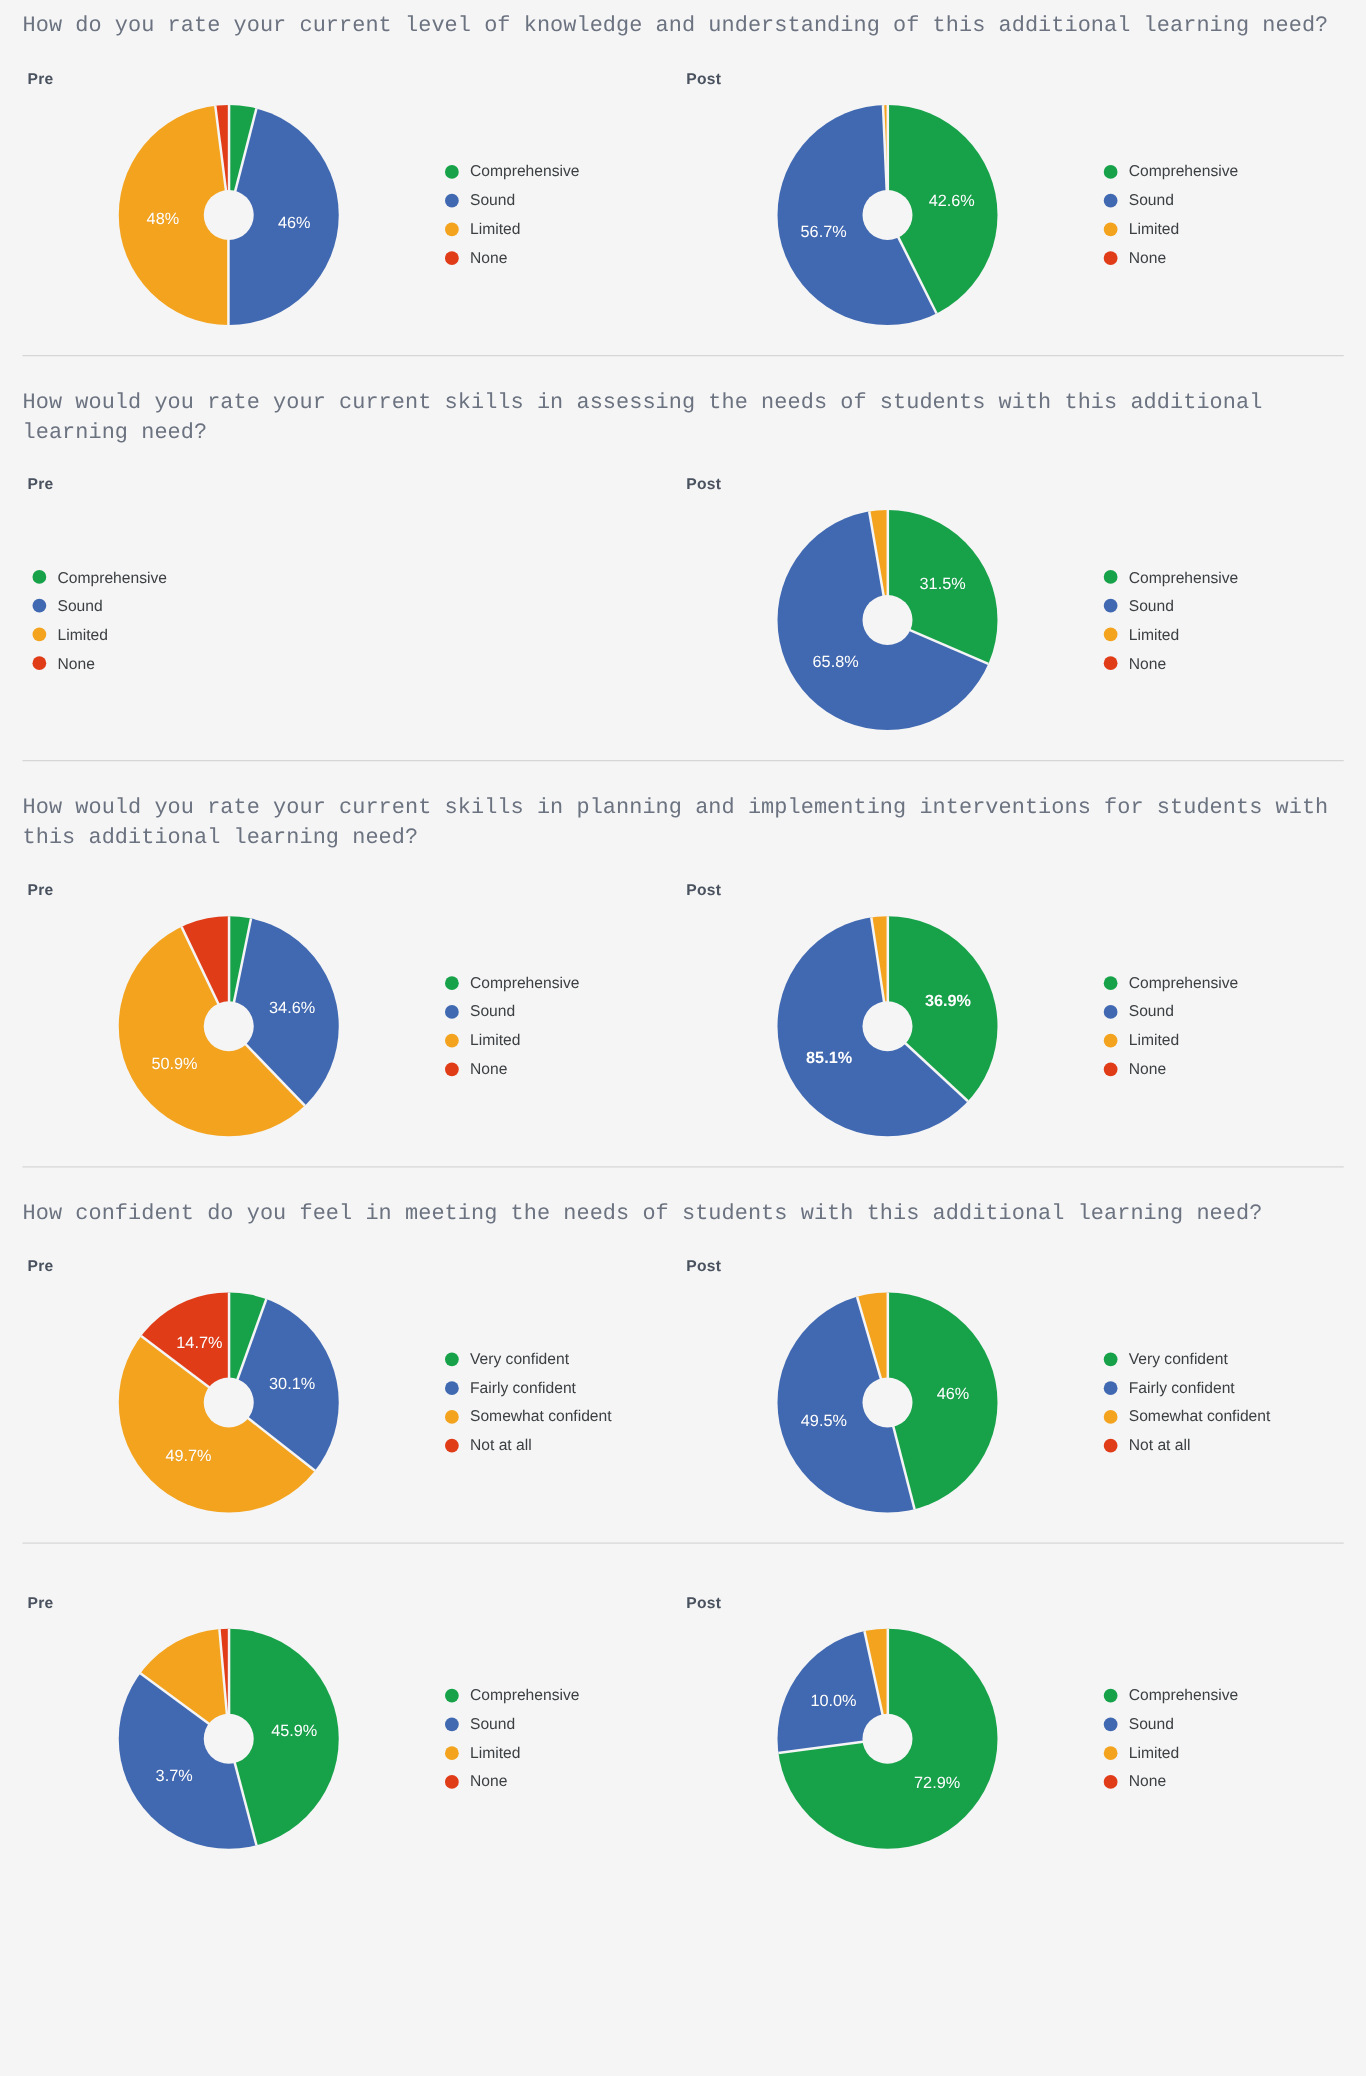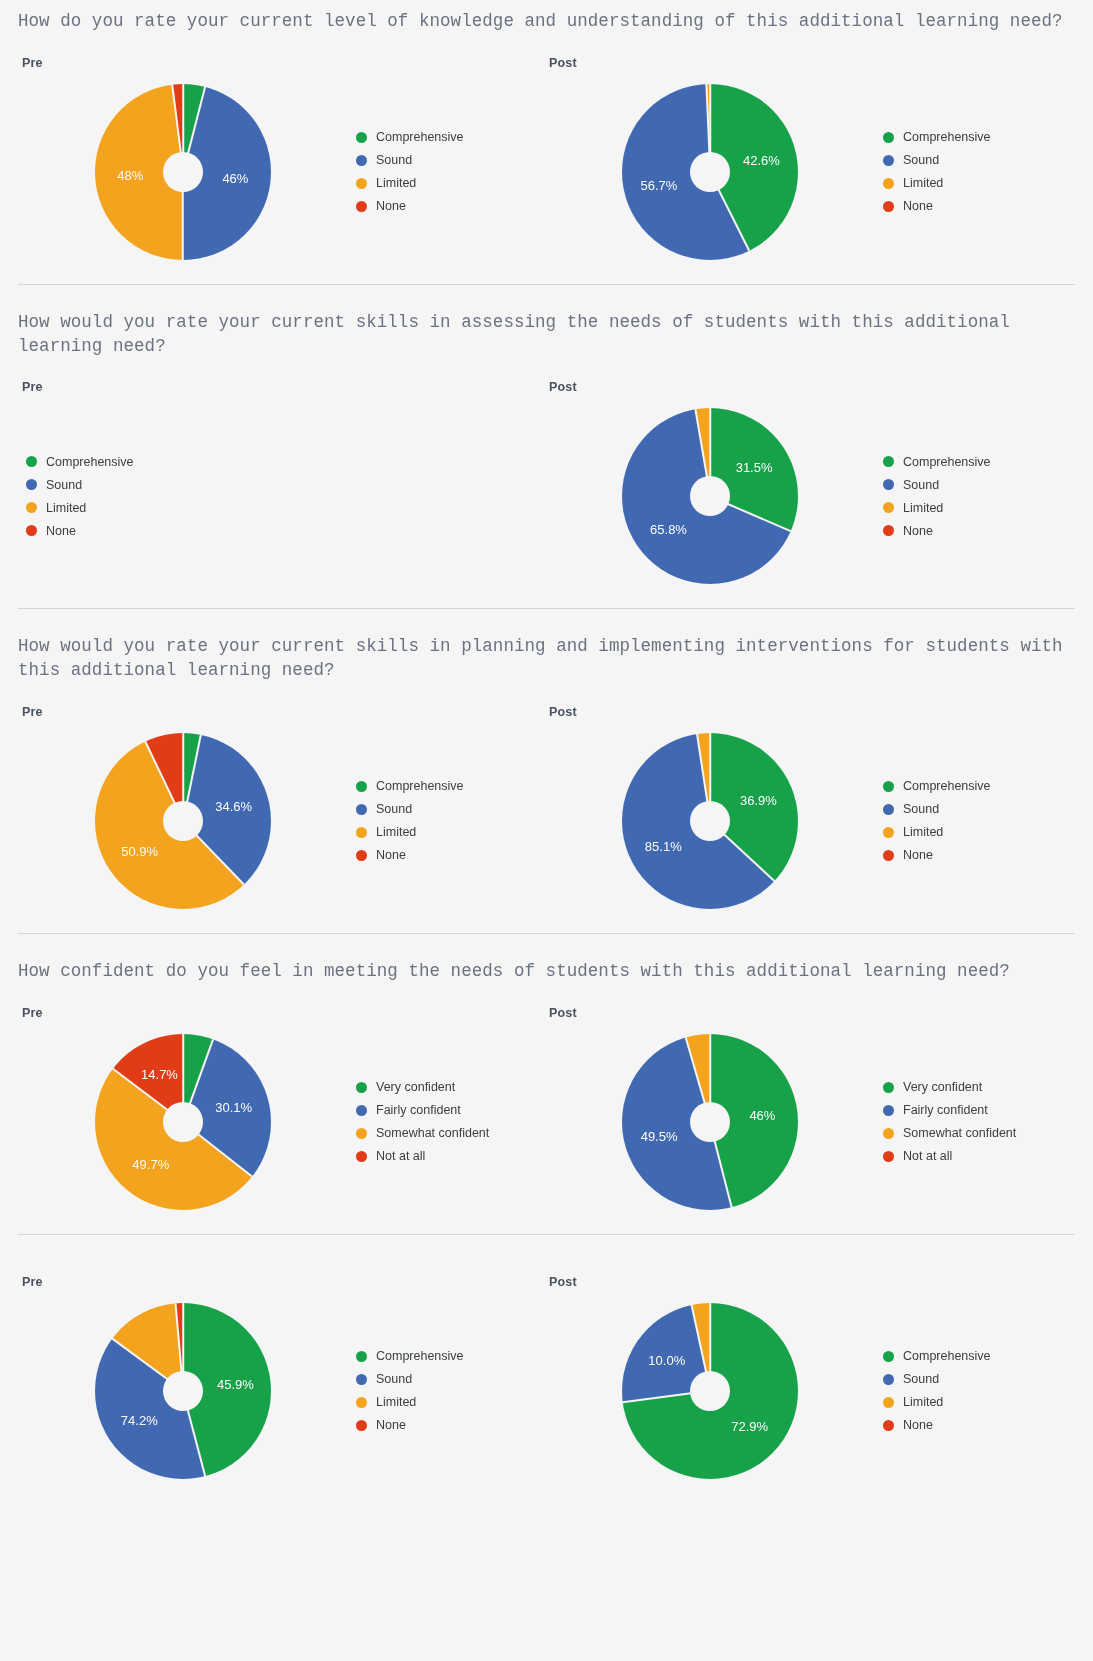--- a/index.html
+++ b/index.html
@@ -291,21 +291,21 @@
                 <span class="legend-dot" style="background: rgb(224, 60, 24);"></span>
                 <span class="legend-text">None</span>
               </div>
             </div>
           </div>
         </div>
         <div class="panel">
           <div class="panel-label">Post</div>
           <div class="chart-area">
             <div class="donut-wrap">
-              <div class="donut" style="background: conic-gradient(rgb(23, 162, 74) 0deg, rgb(23, 162, 74) 132.84deg, rgb(65, 105, 178) 132.84deg, rgb(65, 105, 178) 351.36deg, rgb(243, 163, 30) 351.36deg, rgb(243, 163, 30) 360deg);">
+              <div class="donut" style="background: conic-gradient(rgb(23, 162, 74) 0deg, rgb(23, 162, 74) 132.84deg, rgb(65, 105, 178) 132.84deg, rgb(65, 105, 178) 351.36deg, rgb(243, 163, 30) 351.36deg, rgb(243, 163, 30) 360deg); font-weight: bold;">
                 <div style="position: absolute; left: 50%; top: 0px; width: 1.5px; height: 50%; background: rgb(245, 245, 245); transform-origin: 50% 100%; transform: translateX(-50%) rotate(0deg);"></div>
                 <div style="position: absolute; left: 50%; top: 0px; width: 1.5px; height: 50%; background: rgb(245, 245, 245); transform-origin: 50% 100%; transform: translateX(-50%) rotate(132.84deg);"></div>
                 <div style="position: absolute; left: 50%; top: 0px; width: 1.5px; height: 50%; background: rgb(245, 245, 245); transform-origin: 50% 100%; transform: translateX(-50%) rotate(351.36deg);"></div>
                 <div class="hole"></div>
                 <span class="slice-label" style="left: 136.4px; top: 66.9px;">36.9%</span>
                 <span class="slice-label" style="left: 41.3px; top: 112.7px;">85.1%</span>
               </div>
             </div>
             <div class="legend">
               <div class="legend-item">
@@ -408,21 +408,21 @@
           <div class="panel-label">Pre</div>
           <div class="chart-area">
             <div class="donut-wrap">
               <div class="donut" style="background: conic-gradient(rgb(23, 162, 74) 0deg, rgb(23, 162, 74) 165.24deg, rgb(65, 105, 178) 165.24deg, rgb(65, 105, 178) 306.36deg, rgb(243, 163, 30) 306.36deg, rgb(243, 163, 30) 354.96deg, rgb(224, 60, 24) 354.96deg, rgb(224, 60, 24) 360deg);">
                 <div style="position: absolute; left: 50%; top: 0px; width: 1.5px; height: 50%; background: rgb(245, 245, 245); transform-origin: 50% 100%; transform: translateX(-50%) rotate(0deg);"></div>
                 <div style="position: absolute; left: 50%; top: 0px; width: 1.5px; height: 50%; background: rgb(245, 245, 245); transform-origin: 50% 100%; transform: translateX(-50%) rotate(165.24deg);"></div>
                 <div style="position: absolute; left: 50%; top: 0px; width: 1.5px; height: 50%; background: rgb(245, 245, 245); transform-origin: 50% 100%; transform: translateX(-50%) rotate(306.36deg);"></div>
                 <div style="position: absolute; left: 50%; top: 0px; width: 1.5px; height: 50%; background: rgb(245, 245, 245); transform-origin: 50% 100%; transform: translateX(-50%) rotate(354.96deg);"></div>
                 <div class="hole"></div>
                 <span class="slice-label" style="left: 140.4px; top: 81.2px;">45.9%</span>
-                <span class="slice-label" style="left: 44.3px; top: 117.7px;">74.2%</span>
+                <span class="slice-label" style="left: 44.3px; top: 117.7px;">3.7%</span>
               </div>
             </div>
             <div class="legend">
               <div class="legend-item">
                 <span class="legend-dot" style="background: rgb(23, 162, 74);"></span>
                 <span class="legend-text">Comprehensive</span>
               </div>
               <div class="legend-item">
                 <span class="legend-dot" style="background: rgb(65, 105, 178);"></span>
                 <span class="legend-text">Sound</span>

